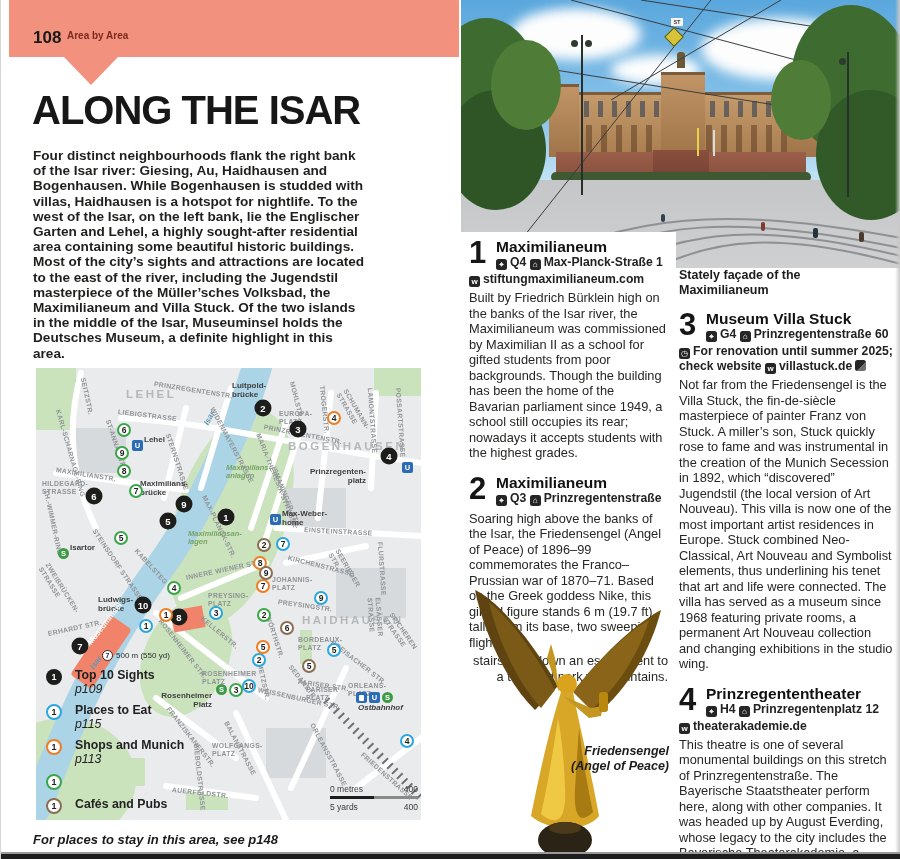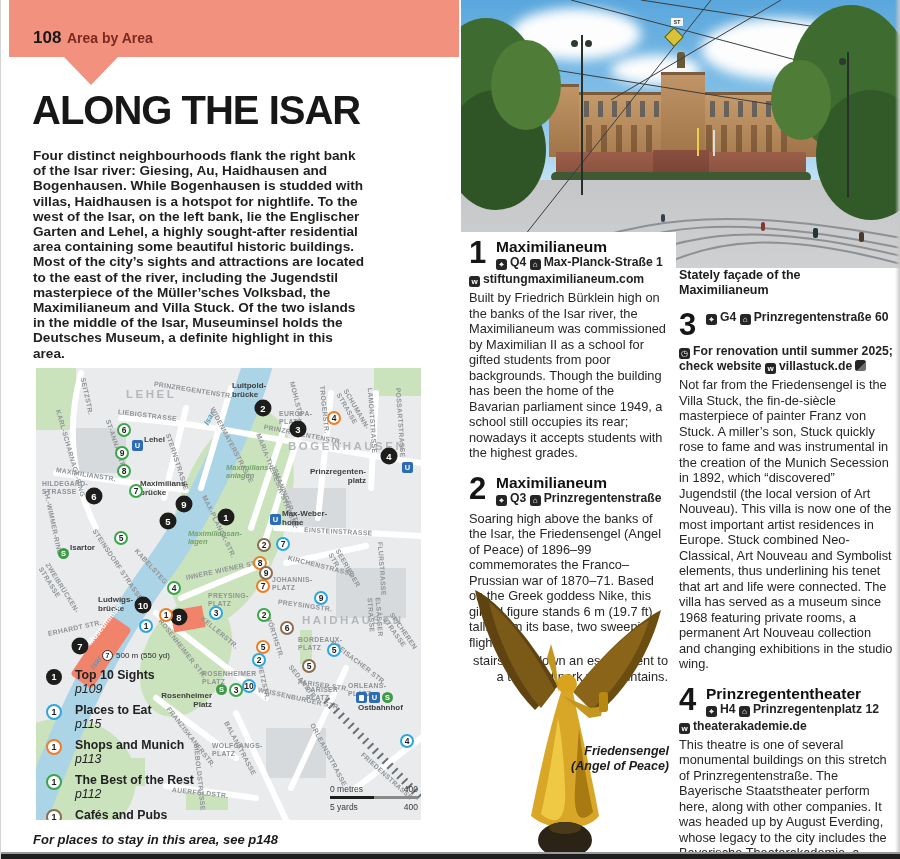--- a/index.html
+++ b/index.html
@@ -4,21 +4,21 @@
 <style>
   html,body{margin:0;padding:0;background:#fff;}
   #page{position:relative;width:900px;height:859px;background:#fff;overflow:hidden;
         font-family:"Liberation Sans","DejaVu Sans",sans-serif;color:#222;
         border-left:1px solid #d5d5d5;box-sizing:border-box;}
   
   .banner{position:absolute;left:8px;top:0;width:450px;height:57px;background:#F2917E;}
   .banner-tri{position:absolute;left:63px;top:57px;width:0;height:0;
       border-left:27px solid transparent;border-right:27px solid transparent;border-top:28px solid #F2917E;}
   .pagenum{position:absolute;left:32px;top:28px;font-size:17px;font-weight:800;color:#181818;}
-  .section{position:absolute;left:66px;top:30px;font-size:14px;font-weight:700;color:#7B2A20;}
+  .section{position:absolute;left:66px;top:30px;font-size:10px;font-weight:700;color:#7B2A20;}
   
   .title{position:absolute;left:31px;top:88px;font-size:40px;font-weight:900;letter-spacing:-1px;color:#171717;}
   .intro{position:absolute;left:32px;top:148px;width:332px;font-size:13.6px;line-height:15.2px;font-weight:700;color:#1f1f1d;}
   .footer-note{position:absolute;left:32px;top:832px;font-size:13px;font-weight:800;font-style:italic;color:#1b1b1b;}
   
   #map{position:absolute;left:35px;top:368px;width:385px;height:452px;background:#eaebed;overflow:hidden;}
   #map svg{position:absolute;left:0;top:0;}
   .st{position:absolute;font-size:6.8px;font-weight:700;letter-spacing:.35px;color:#8f9396;
       white-space:pre-line;transform-origin:0 50%;line-height:7.5px;z-index:3;}
   .pl{position:absolute;font-size:8px;font-weight:800;color:#3e3e3e;white-space:pre-line;line-height:8.5px;z-index:4;}
@@ -173,22 +173,20 @@
         <span class="ltext"><span>Places to Eat</span><br>
         <span class="pg">p115</span></span>
         </div>
       <div class="lrow">
         <span class="licon shop">1</span>
         <span class="ltext"><span>Shops and Munich</span><br>
         <span class="pg">p113</span></span>
         </div>
       <div class="lrow">
         <span class="licon best">1</span>
-        <span class="ltext"><span>The Best of the Rest</span><br>
-        <span class="pg">p112</span></span>
         </div>
       <div class="lrow">
         <span class="licon cafe">1</span>
         <span class="ltext"><span>Cafés and Pubs</span><br>
         </span>
         </div>
     </div>
   <span class="ar" style="left: 90px; top: 20px;">LEHEL</span>
       <span class="ar" style="left: 252px; top: 72px;">BOGENHAUSEN</span>
       <span class="ar" style="left: 266px; top: 246px;">HAIDHAUSEN</span>
@@ -272,21 +270,21 @@
 brücke</span>
       <span class="pl" style="left: 44px; top: 252px; transform: rotate(-52deg); color: rgb(255, 255, 255);">Museuminsel</span>
       <span class="pl" style="left: 108px; top: 68px;">Lehel</span>
       <span class="pl" style="left: 34px; top: 176px;">Isartor</span>
       <span class="pl" style="left: 246px; top: 142px;">Max-Weber-
 home</span>
       <span class="pl" style="left: 330px; top: 100px; text-align: right; transform: translateX(-100%);">Prinzregenten-
 platz</span>
       <span class="pl" style="left: 176px; top: 308px; text-align: right; transform: translateX(-100%); margin-top: 16px;">Rosenheimer
 Platz</span>
-      <span class="pl" style="left: 322px; top: 336px;">Ostbahnhof</span>
+      <span class="pl" style="left: 322px; top: 336px; font-style: italic;">Ostbahnhof</span>
       <span class="mk mk-sights" style="left: 190px; top: 149px;">1</span>
       <span class="mk mk-sights" style="left: 227px; top: 40px;">2</span>
       <span class="mk mk-sights" style="left: 262px; top: 61px;">3</span>
       <span class="mk mk-sights" style="left: 353px; top: 88px;">4</span>
       <span class="mk mk-sights" style="left: 132px; top: 153px;">5</span>
       <span class="mk mk-sights" style="left: 58px; top: 128px;">6</span>
       <span class="mk mk-sights" style="left: 44px; top: 278px;">7</span>
       <span class="mk mk-sights" style="left: 143px; top: 249px;">8</span>
       <span class="mk mk-sights" style="left: 148px; top: 136px;">9</span>
       <span class="mk mk-sights" style="left: 107px; top: 237px;">10</span>
@@ -421,20 +419,21 @@
     <ellipse cx="102" cy="252" rx="27" ry="18" fill="#2b2416"></ellipse>
     <ellipse cx="102" cy="240" rx="16" ry="6" fill="#4a3a1a"></ellipse>
   </svg>
   <div class="statue-cap">Friedensengel (Angel of Peace)</div>
 
   <div class="colB">
     <div class="caption">Stately façade of the Maximilianeum</div>
     <div class="entry">
       <div class="ehead">
         <span class="enum">3</span>
+        <div class="ename">Museum Villa Stuck</div>
         <div class="einfo"><span class="eicon">⌖</span><span>G4</span>
           <span class="eicon">⌂</span><span>Prinzregentenstraße 60</span></div>
       </div>
       <div class="einfo-full"><span class="eicon">◷</span><span>For renovation until summer 2025; check website</span>
         <span class="eicon">w</span><span>villastuck.de</span><span class="eicon adm"></span></div>
       <div class="ebody">Not far from the Friedensengel is the Villa Stuck, the fin-de-siècle masterpiece of painter Franz von Stuck. A miller’s son, Stuck quickly rose to fame and was instrumental in the creation of the Munich Secession in 1892, which “discovered” Jugendstil (the local version of Art Nouveau). This villa is now one of the most important artist residences in Europe. Stuck combined Neo-Classical, Art Nouveau and Symbolist elements, thus underlining his tenet that art and life were connected. The villa has served as a museum since 1968 featuring private rooms, a permanent Art Nouveau collection and changing exhibitions in the studio wing.</div>
     </div>
     <div class="entry">
       <div class="ehead">
         <span class="enum">4</span>

